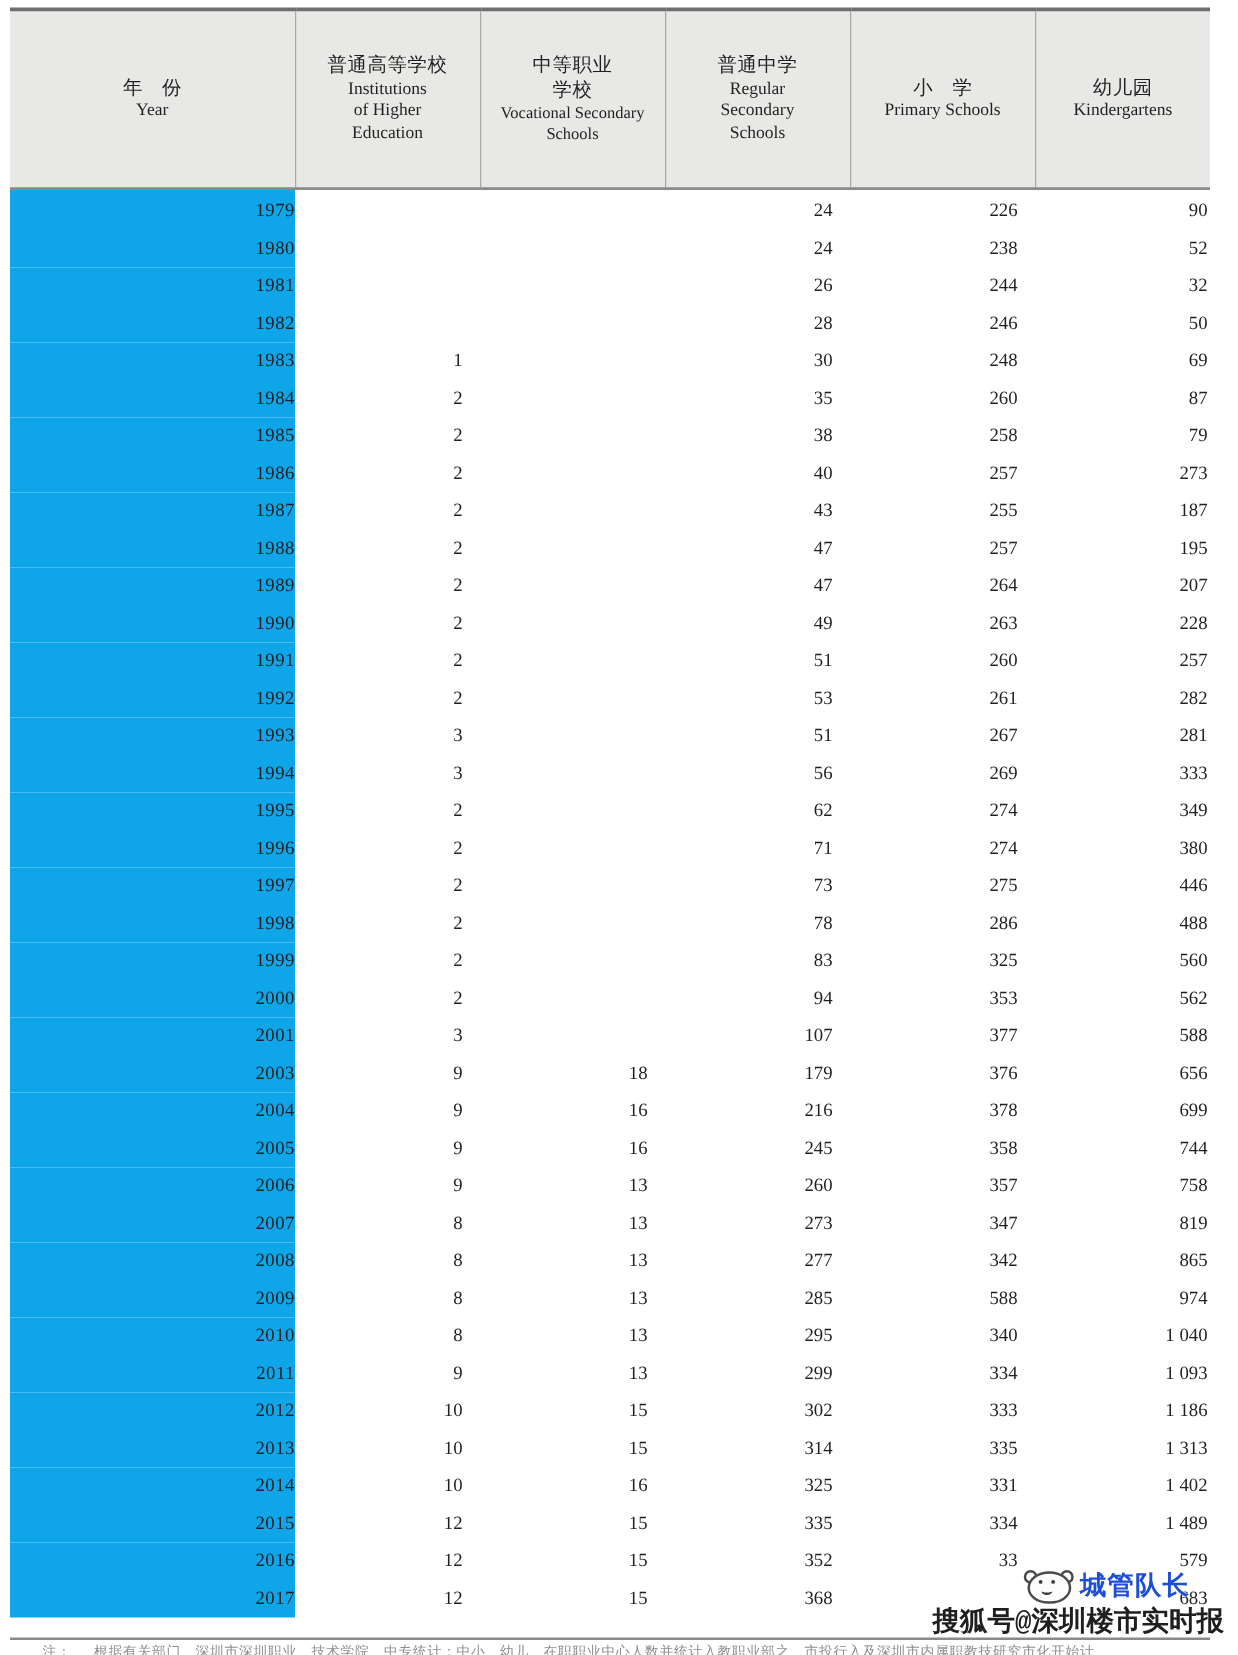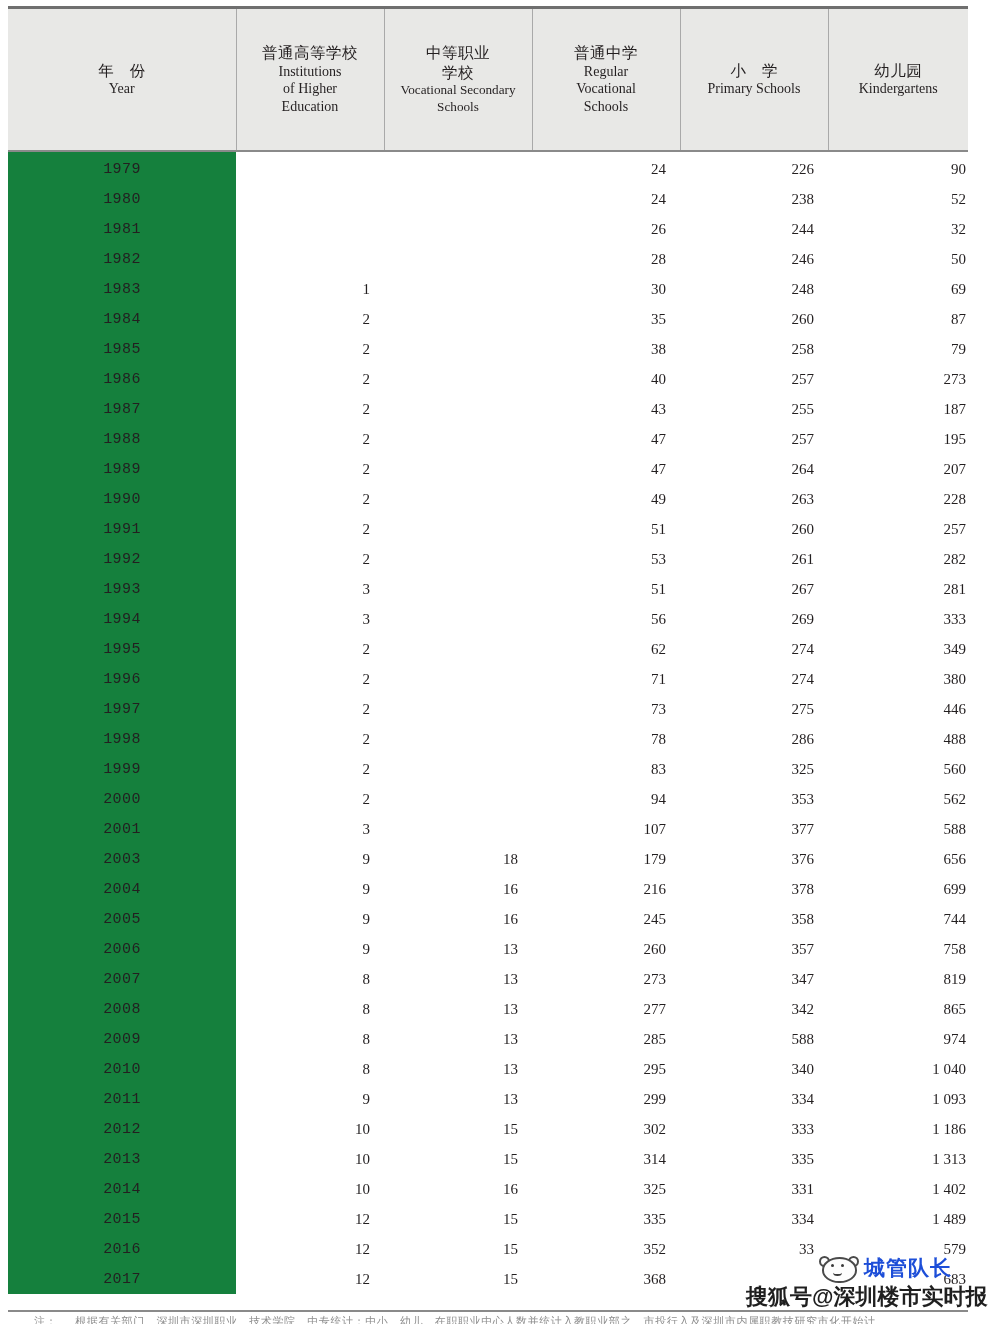--- a/index.html
+++ b/index.html
@@ -78,24 +78,23 @@
   col.c-kind  { width: 140px; }
 
   td.cell {
     height: 30px;
     font-size: 15px;
     padding: 0;
     vertical-align: middle;
     border: none;
   }
   td.year {
-    background: #15803d;
-    text-align: center;
+    background: #0ea5e9;
+    text-align: right;
     letter-spacing: 0.4px;
-    font-family: Liberation Mono, monospace;
   }
   td.num {
     text-align: right;
     padding-right: 14px;
     background: #ffffff;
   }
   td.num.kind {
     padding-right: 2px;
   }
 
@@ -188,21 +187,21 @@
     font-size: 21px;
     font-weight: bold;
     color: #1d4ed8;
     letter-spacing: 1px;
     text-shadow: 0 0 1px rgba(255,255,255,.9);
   }
   #wm-bottom {
     position: absolute;
     left: 46px;
     top: 34px;
-    font-family: Liberation Sans, sans-serif;
+    font-family: Liberation Mono, monospace;
     font-size: 22px;
     font-weight: bold;
     color: #1f1f1f;
     letter-spacing: 0px;
     white-space: nowrap;
     text-shadow: 0 0 1px rgba(255,255,255,.9);
   }
 </style>
 </head>
 <body>
@@ -231,21 +230,21 @@
         </th>
         <th class="hcell">
           <span class="cn">中等职业</span>
           <span class="cn">学校</span>
           <span class="en wide">Vocational Secondary</span>
           <span class="en wide">Schools</span>
         </th>
         <th class="hcell">
           <span class="cn">普通中学</span>
           <span class="en">Regular</span>
-          <span class="en">Vocational</span>
+          <span class="en">Secondary</span>
           <span class="en">Schools</span>
         </th>
         <th class="hcell">
           <span class="cn spaced">小  学</span>
           <span class="en">Primary Schools</span>
         </th>
         <th class="hcell">
           <span class="cn">幼儿园</span>
           <span class="en">Kindergartens</span>
         </th>

